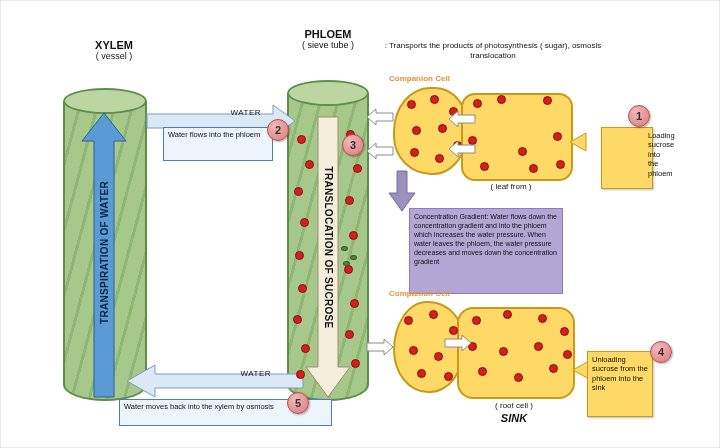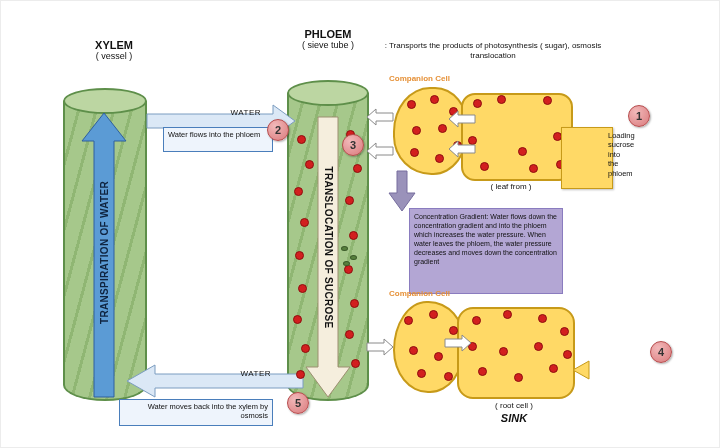--- a/index.html
+++ b/index.html
@@ -90,27 +90,27 @@
   </div>
   <svg class="block" style="left:305px;top:116px;z-index:2;" width="44" height="280">
     <polygon class="p-phloem" points="12,0 32,0 32,250 44,250 22,280 0,250 12,250"></polygon>
   </svg>
   <div class="vlabel" style="left:177px;top:241px;width:300px;transform:rotate(90deg);color:#111;">TRANSLOCATION OF SUCROSE</div>
 
   <svg class="block" style="left:146px;top:104px;z-index:3;" width="148" height="32">
     <polygon class="p-water" points="0,9 126,9 126,0 148,16 126,32 126,23 0,23"></polygon>
   </svg>
   <div class="wlabel" style="left:160px;top:107px;width:100px;">WATER</div>
-  <div class="note-b" style="left:162px;top:126px;width:110px;height:25px;">Water flows into the phloem</div>
+  <div class="note-b" style="left:162px;top:126px;width:110px;height:34px;">Water flows into the phloem</div>
 
   <svg class="block" style="left:126px;top:364px;z-index:3;" width="176" height="32">
     <polygon class="p-water" points="176,9 28,9 28,0 0,16 28,32 28,23 176,23"></polygon>
   </svg>
   <div class="wlabel" style="left:170px;top:368px;width:100px;">WATER</div>
-  <div class="note-b" style="left:118px;top:398px;width:154px;height:27px;text-align:right;">Water moves back into the xylem by osmosis</div>
+  <div class="note-b" style="left:118px;top:398px;width:213px;height:27px;">Water moves back into the xylem by osmosis</div>
 
   <div class="companion" style="left:388px;top:73px;">Companion Cell</div>
   <div class="cell" style="left:392px;top:86px;width:76px;height:88px;border-radius:50% 46% 48% 52%/52% 48% 55% 45%;"></div>
   <div class="cell" style="left:460px;top:92px;width:112px;height:88px;border-radius:14px;"></div>
   <div class="celllabel" style="left:455px;top:181px;width:110px;">( leaf from )</div>
 
   <svg class="block" style="left:366px;top:108px;z-index:5;" width="26" height="16">
       <polygon class="p-white" points="26,4 9,4 9,0 0,8 9,16 9,12 26,12"></polygon>
     </svg>
   <svg class="block" style="left:366px;top:142px;z-index:5;" width="26" height="16">
@@ -140,25 +140,26 @@
   <svg class="block" style="left:366px;top:338px;z-index:5;" width="26" height="16">
       <polygon class="p-white" points="0,4 17,4 17,0 26,8 17,16 17,12 0,12"></polygon>
     </svg>
   <svg class="block" style="left:444px;top:334px;z-index:5;" width="26" height="16">
       <polygon class="p-white" points="0,4 17,4 17,0 26,8 17,16 17,12 0,12"></polygon>
     </svg>
 
   <svg class="block" style="left:569px;top:132px;z-index:5;" width="16" height="18">
       <polygon class="p-callout" points="16,0 0,9 16,18"></polygon>
     </svg>
-  <div class="note-y" style="left:560px;top:126px;width:40px;height:62px;padding-left:46px;">Loading sucrose into the phloem</div>
+  <div class="note-y" style="left:600px;top:126px;width:40px;height:62px;padding-left:46px;">Loading sucrose into the phloem</div>
 
   <svg class="block" style="left:572px;top:360px;z-index:5;" width="16" height="18">
       <polygon class="p-callout" points="16,0 0,9 16,18"></polygon>
     </svg>
+  <div class="note-y" style="left:586px;top:350px;width:66px;height:66px;">Unloading sucrose from the phloem into the sink</div>
 
   <div class="badge" style="left:627px;top:104px;">1</div>
   <div class="badge" style="left:266px;top:118px;">2</div>
   <div class="badge" style="left:341px;top:133px;">3</div>
   <div class="badge" style="left:649px;top:340px;">4</div>
   <div class="badge" style="left:286px;top:391px;">5</div>
 
   <div id="dots" class="abs" style="left:0;top:0;width:0;height:0;">
       <div class="dot" style="left: 296px; top: 134px;"></div>
       <div class="dot" style="left: 304px; top: 159px;"></div>

